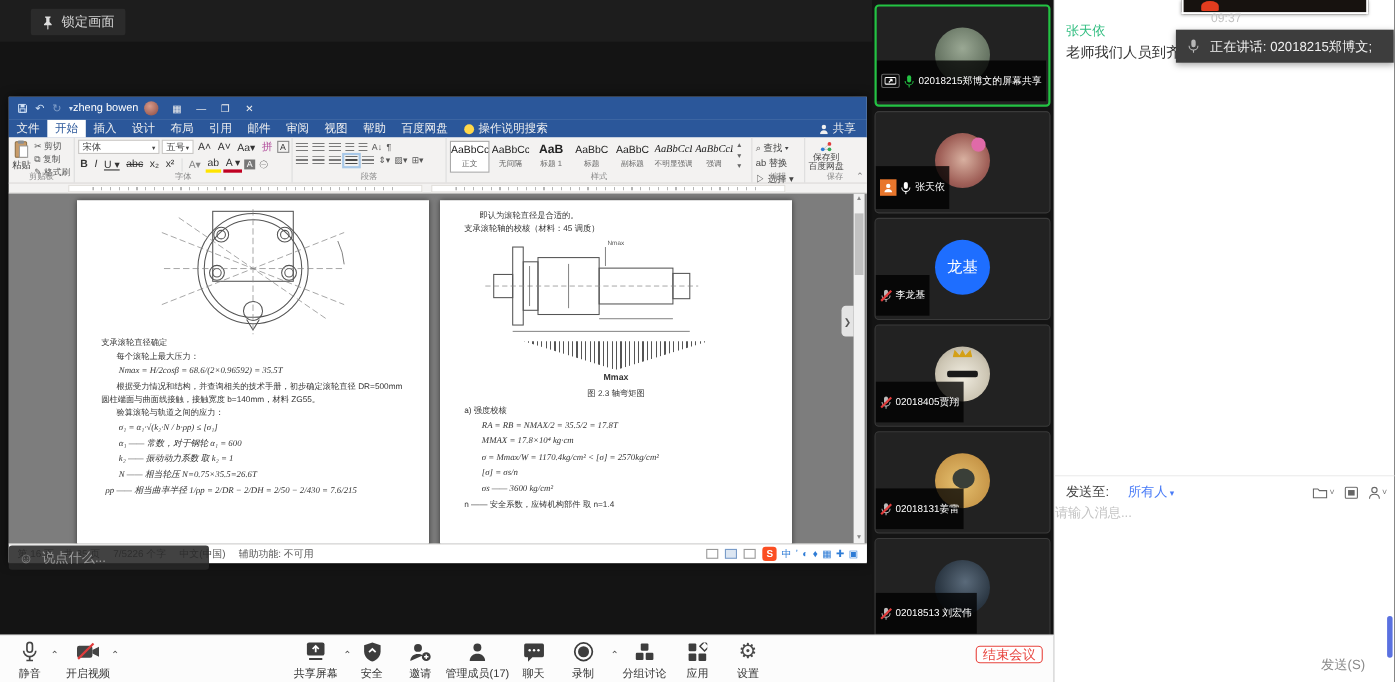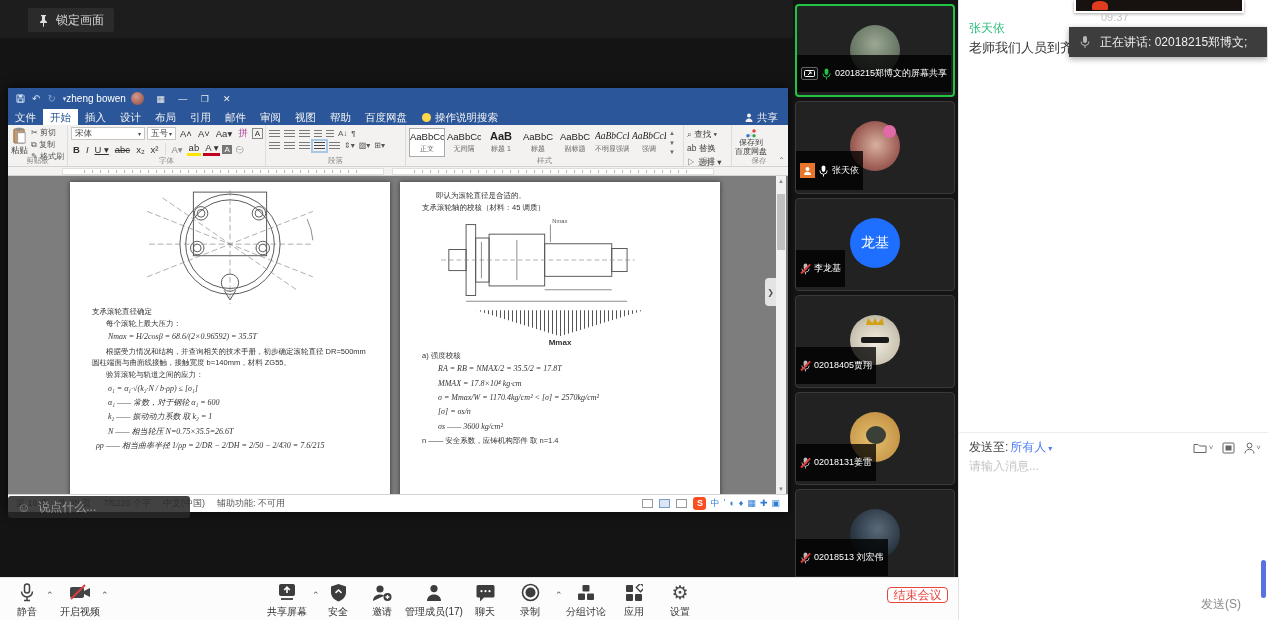--- a/index.html
+++ b/index.html
@@ -109,25 +109,25 @@
   
   .chat{position:absolute;left:958px;top:0;width:310px;height:620px;background:#fff;border-left:1px solid #e4e4e4}
   .chat-img{position:absolute;right:24px;top:0;width:170px;height:13px;background:#17120f;border:2px solid #fff;border-top:none;box-shadow:0 1px 3px rgba(0,0,0,.35)}
   .chat-img::after{content:"";position:absolute;left:16px;bottom:1px;width:16px;height:9px;border-radius:50% 50% 10% 10%;background:#e23c1e}
   .chat-time{position:absolute;left:142px;top:11px;font-size:11px;color:#c2c2c2}
   .chat-sender{position:absolute;left:10px;top:20px;font-size:12px}
   .chat-msg{position:absolute;left:10px;top:39px;font-size:13px;color:#333;white-space:nowrap}
   .tooltip{position:absolute;left:110px;top:27px;width:198px;height:30px;background:#3d3d3d;display:flex;align-items:center;gap:9px;padding:0 10px;color:#f0f0f0;font-size:12px;box-shadow:0 2px 6px rgba(0,0,0,.35);white-space:nowrap}
   .chat-div{position:absolute;left:0;right:0;top:432px;border-top:1px solid #ececec}
   .sendrow{position:absolute;left:10px;top:439px;width:292px;display:flex;align-items:center;font-size:12px;color:#444}
-  .sendto{color:#4a7cf7;margin-left:2px;cursor:pointer}
+  .sendto{color:#4a7cf7;margin-left:17px;cursor:pointer}
   .caret{font-size:8px;color:#4a7cf7;margin-left:2px}
   .inicons{margin-left:auto;display:flex;gap:9px;align-items:center;color:#555}
   .inicons .ic{display:flex;align-items:center;gap:1px;cursor:pointer;font-size:8px;color:#777}
-  .chat-input{position:absolute;left:10px;top:458px;width:288px;height:100px;border:none;resize:none;outline:none;font-size:12px;color:#333;font-family:"Liberation Sans",sans-serif}
+  .chat-input{position:absolute;left:0;top:458px;width:288px;height:100px;border:none;resize:none;outline:none;font-size:12px;color:#333;font-family:"Liberation Sans",sans-serif}
   .chat-input::placeholder{color:#c4c4c4}
   .send-btn{position:absolute;left:242px;top:596px;font-size:12px;color:#8a8a8a;cursor:pointer}
   .chat-scrollthumb{position:absolute;left:302px;top:560px;width:5px;height:38px;border-radius:3px;background:#5a71e0}
 
   
   .toolbar{position:absolute;left:0;top:577px;width:958px;height:43px;background:#fcfcfc;border-top:1px solid #e6e6e6}
   .titem{position:absolute;top:4px;display:flex;flex-direction:column;align-items:center;gap:2px;color:#333;font-size:10px;cursor:pointer;width:72px;white-space:nowrap}
   .ticon{height:21px;display:flex;align-items:center;justify-content:center;color:#4a4a4a}
   .tchev{position:absolute;top:12px;font-size:9px;color:#555;cursor:pointer}
   .endbtn{position:absolute;left:887px;top:9px;width:61px;height:16px;border:1px solid #e8443e;color:#e8443e;border-radius:4px;background:#fff;font-size:12px;display:flex;align-items:center;justify-content:center;cursor:pointer}
@@ -410,20 +410,21 @@
               <line x1="48" y1="28" x2="48" y2="66"></line>
               <line x1="85" y1="26" x2="85" y2="68"></line>
               <line x1="120" y1="10" x2="120" y2="28"></line>
               <line x1="114" y1="78" x2="184" y2="78"></line>
               <line x1="32" y1="90" x2="200" y2="90"></line>
             </g>
             <text x="122" y="8" font-size="6" fill="#555">Nmax</text>
           </svg>
           <div class="tri"></div>
           <div class="mmax">Mmax</div>
+          <div class="fig-caption">图 2.3 轴弯矩图</div>
           <div class="dline">a)  强度校核</div>
           <div class="dline frm">RA = RB = NMAX/2 = 35.5/2 = 17.8T</div>
           <div class="dline frm">MMAX = 17.8×10⁴ kg·cm</div>
           <div class="dline frm">σ = Mmax/W = 1170.4kg/cm² &lt; [σ] = 2570kg/cm²</div>
           <div class="dline frm">[σ] = σs/n</div>
           <div class="dline frm">σs —— 3600 kg/cm²</div>
           <div class="dline">n —— 安全系数，应铸机构部件  取 n=1.4</div>
         </div>
 
         <div class="wvscroll">

